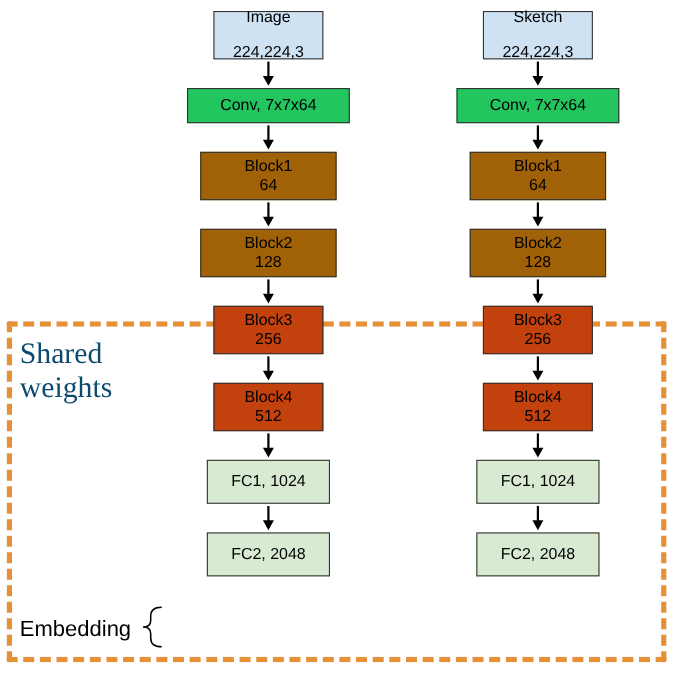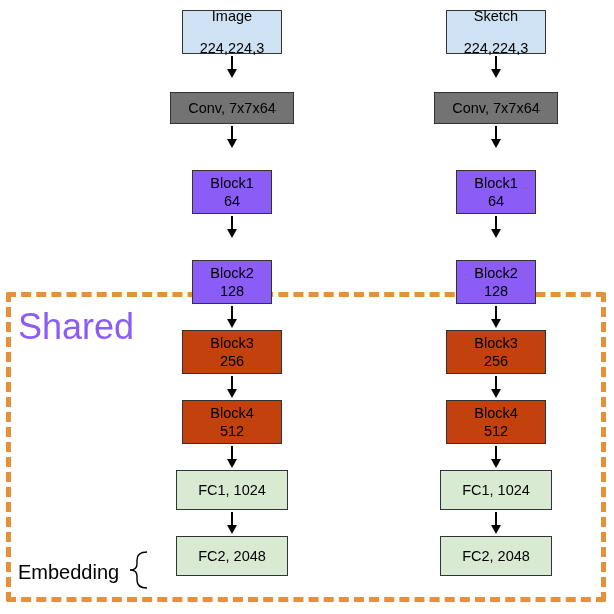--- a/index.html
+++ b/index.html
@@ -17,35 +17,35 @@
     height: 100%;
   }
   .col {
     position: absolute;
     top: 10px;
     display: flex;
     flex-direction: column;
     align-items: center;
   }
   .col-left { left: 170px; }
-  .col-right { left: 434px; }
+  .col-right { left: 415px; }
   .block {
     border: 1px solid #333;
     text-align: center;
     display: flex;
     flex-direction: column;
     justify-content: center;
     align-items: center;
     line-height: 1.25;
     font-size: 14.5px;
   }
   .block span { white-space: nowrap; }
   .input-block { background: #cfe2f3; width: 100px; height: 44px; gap: 13px; }
-  .conv-block  { background: #737373; width: 124px; height: 32px; margin-top: 12px; }
-  .yellow-block{ background: #8b5cf6; width: 80px; height: 44px; margin-top: 20px; }
+  .conv-block  { background: #22c55e; width: 148px; height: 32px; }
+  .yellow-block{ background: #a16207; width: 124px; height: 44px; }
   .pink-block  { background: #c2410c; width: 100px; height: 44px; }
   .green-block { background: #d9ead3; width: 112px; height: 40px; }
   .arrow {
     display: flex;
     flex-direction: column;
     align-items: center;
     height: 26px;
     justify-content: center;
   }
   .arrow-line {
@@ -66,23 +66,24 @@
     top: 292px;
     width: 600px;
     height: 310px;
     border: 5px dashed #e69138;
     border-radius: 2px;
   }
   .shared-label {
     position: absolute;
     left: 18px;
     top: 306px;
-    color: #8b5cf6;
-    font-size: 36px;
+    color: #0c4a6e;
+    font-size: 27px;
     line-height: 1.15;
+    font-family: Liberation Serif, serif;
   }
   .embedding-label {
     position: absolute;
     left: 18px;
     top: 561px;
     font-size: 20px;
     color: #000;
   }
   .brace {
     position: absolute;
@@ -94,20 +95,21 @@
   }
 </style>
 </head>
 <body>
 
 <div class="diagram">
 
   <div class="shared-box"></div>
   <div class="shared-label">
     <span>Shared</span><br>
+    <span>weights</span>
   </div>
 
   <div class="col col-left">
     <div class="block input-block">
       <span>Image</span>
       <span>224,224,3</span>
     </div>
     <div class="arrow">
         <div class="arrow-line"></div>
         <div class="arrow-head"></div>

